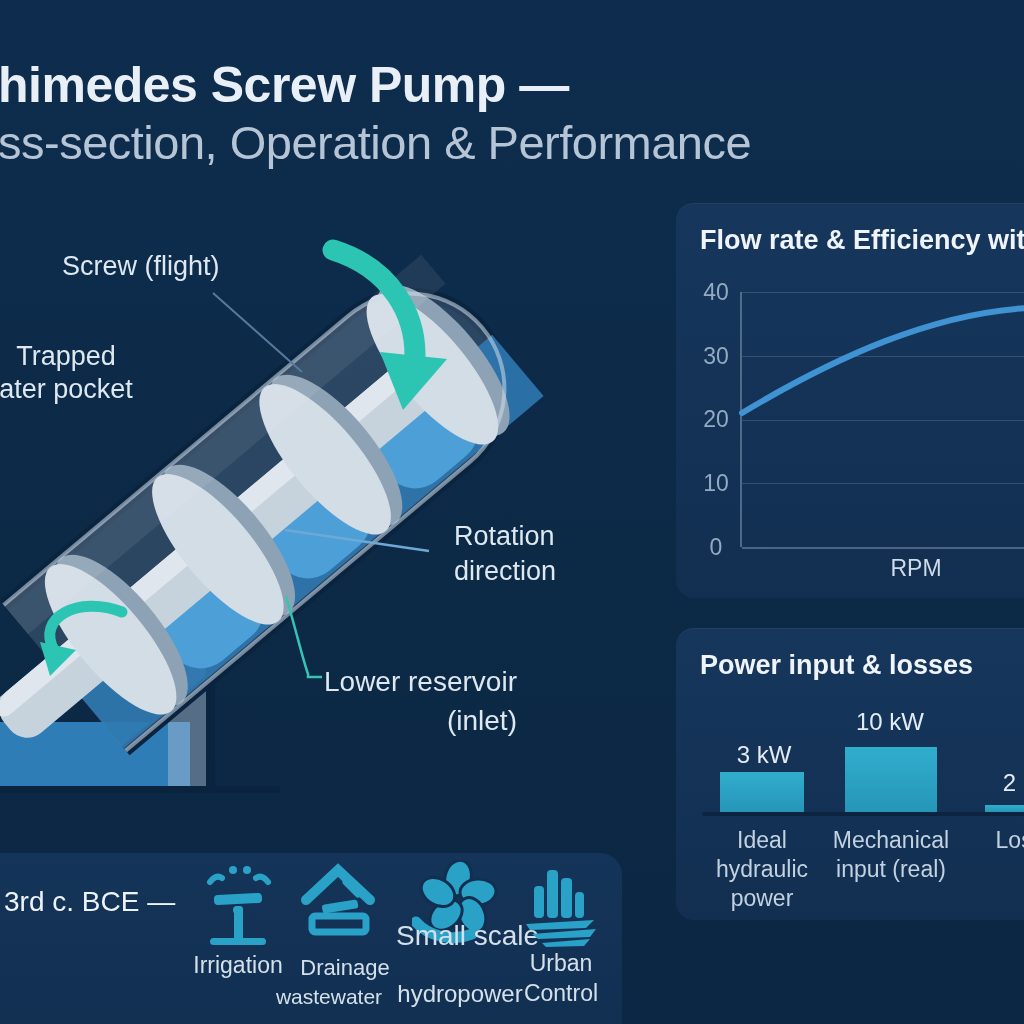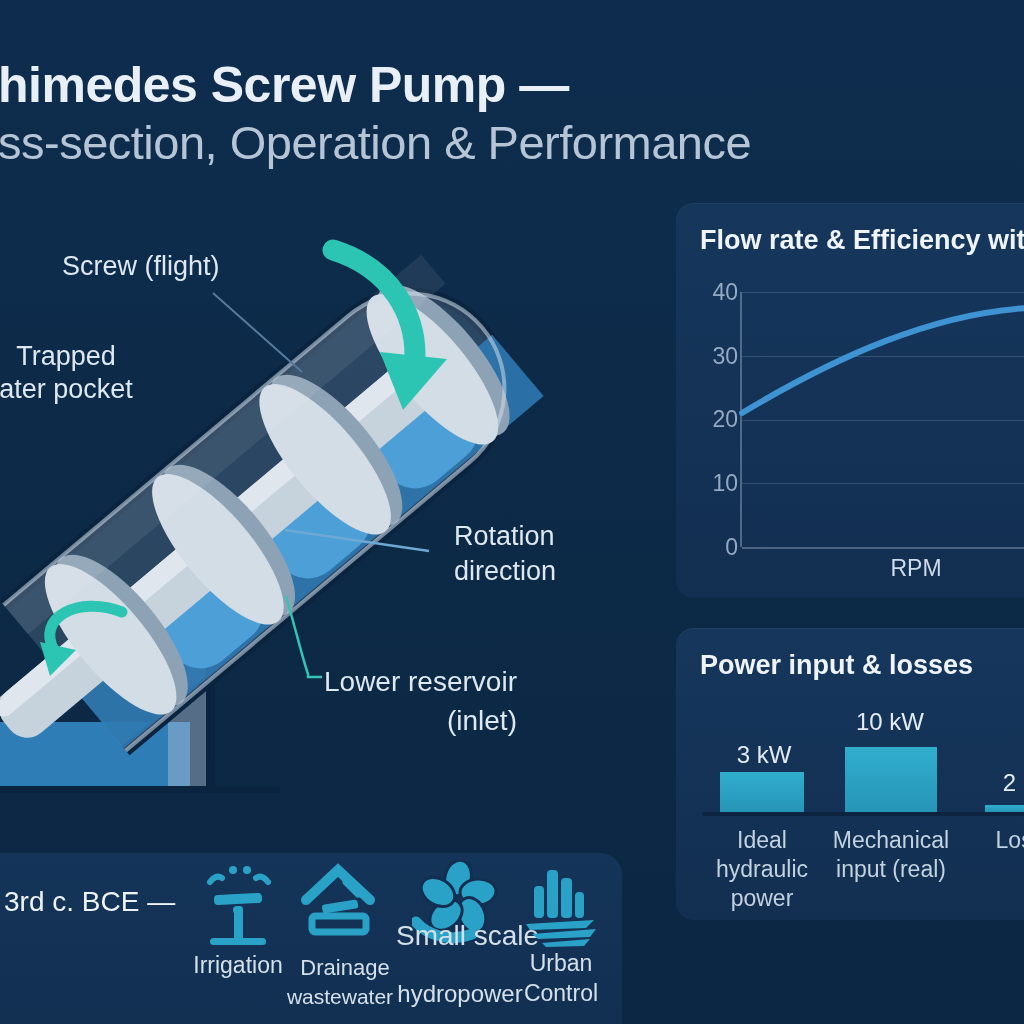--- a/index.html
+++ b/index.html
@@ -24,21 +24,21 @@
     background:linear-gradient(180deg,#16365c 0%,#122f51 100%);
     box-shadow:inset 0 1px 0 rgba(255,255,255,.05);}
   .card-title{position:absolute;left:24px;top:22px;font-size:27px;font-weight:700;color:#eef4f9;white-space:nowrap;}
   .flow-card{left:676px;top:203px;width:444px;height:395px;}
   .power-card{left:676px;top:628px;width:444px;height:292px;}
   
   .plot{position:absolute;left:64px;top:89px;width:380px;height:255px;
     border-left:2px solid rgba(154,177,200,.45);}
   .grid{position:absolute;left:0;width:100%;height:0;border-top:1.5px solid rgba(154,177,200,.24);}
   .grid.axis{border-top:2px solid rgba(154,177,200,.42);}
-  .ytick{position:absolute;left:18px;width:44px;text-align:right;font-size:23px;color:#93aac2;}
+  .ytick{position:absolute;left:18px;width:44px;text-align:center;font-size:23px;color:#93aac2;}
   .xlabel{position:absolute;left:190px;top:352px;width:100px;text-align:center;font-size:23px;color:#cfdbe8;}
   
   .baseline{position:absolute;left:26px;top:184px;width:400px;height:4px;background:#0d2440;border-radius:2px;}
   .bar{position:absolute;background:linear-gradient(180deg,#31aecd 0%,#2695b8 100%);}
   .barval{position:absolute;font-size:24px;color:#e3ecf4;text-align:center;white-space:nowrap;}
   .barcat{position:absolute;top:198px;font-size:23px;color:#c3d2e1;text-align:center;line-height:29px;}
   
   .footer-panel{position:absolute;left:-26px;top:853px;width:648px;height:220px;border-radius:22px;
     background:linear-gradient(180deg,#143459 0%,#112e4f 100%);}
   .era{position:absolute;left:4px;white-space:nowrap;}
@@ -203,21 +203,21 @@
 
   <svg class="abs" style="left:298px;top:858px;" width="80" height="90" viewBox="0 0 80 90">
     <g fill="none" stroke="#2aa2c8" stroke-linecap="round">
       <path d="M8,42 L40,12 L72,42" stroke-width="10"></path>
       <path d="M48,24 L60,36" stroke-width="7"></path>
       <rect x="24" y="44" width="36" height="9" rx="3" fill="#2aa2c8" stroke="none" transform="rotate(-9 42 48)"></rect>
       <rect x="14" y="58" width="54" height="16" rx="3" stroke-width="7"></rect>
     </g>
   </svg>
   <div class="applabel" style="left:290px;top:955px;width:110px;font-size:22px;">Drainage</div>
-  <div class="applabel" style="left:279px;top:985px;width:122px;font-size:21px;">wastewater</div>
+  <div class="applabel" style="left:268px;top:985px;width:122px;font-size:21px;">wastewater</div>
 
   <svg class="abs" style="left:412px;top:860px;" width="92" height="90" viewBox="0 0 92 90">
     <g fill="#2aa2c8" stroke="#122f51" stroke-width="3">
       <ellipse cx="46" cy="18" rx="13" ry="18" transform="rotate(14 46 18)"></ellipse>
       <ellipse cx="66" cy="32" rx="13" ry="18" transform="rotate(86 66 32)"></ellipse>
       <ellipse cx="60" cy="55" rx="13" ry="18" transform="rotate(158 60 55)"></ellipse>
       <ellipse cx="34" cy="55" rx="13" ry="18" transform="rotate(230 34 55)"></ellipse>
       <ellipse cx="26" cy="32" rx="13" ry="18" transform="rotate(302 26 32)"></ellipse>
     </g>
     <path d="M4,62 C16,76 40,82 60,74" fill="none" stroke="#2aa2c8" stroke-width="11" stroke-linecap="round"></path>

